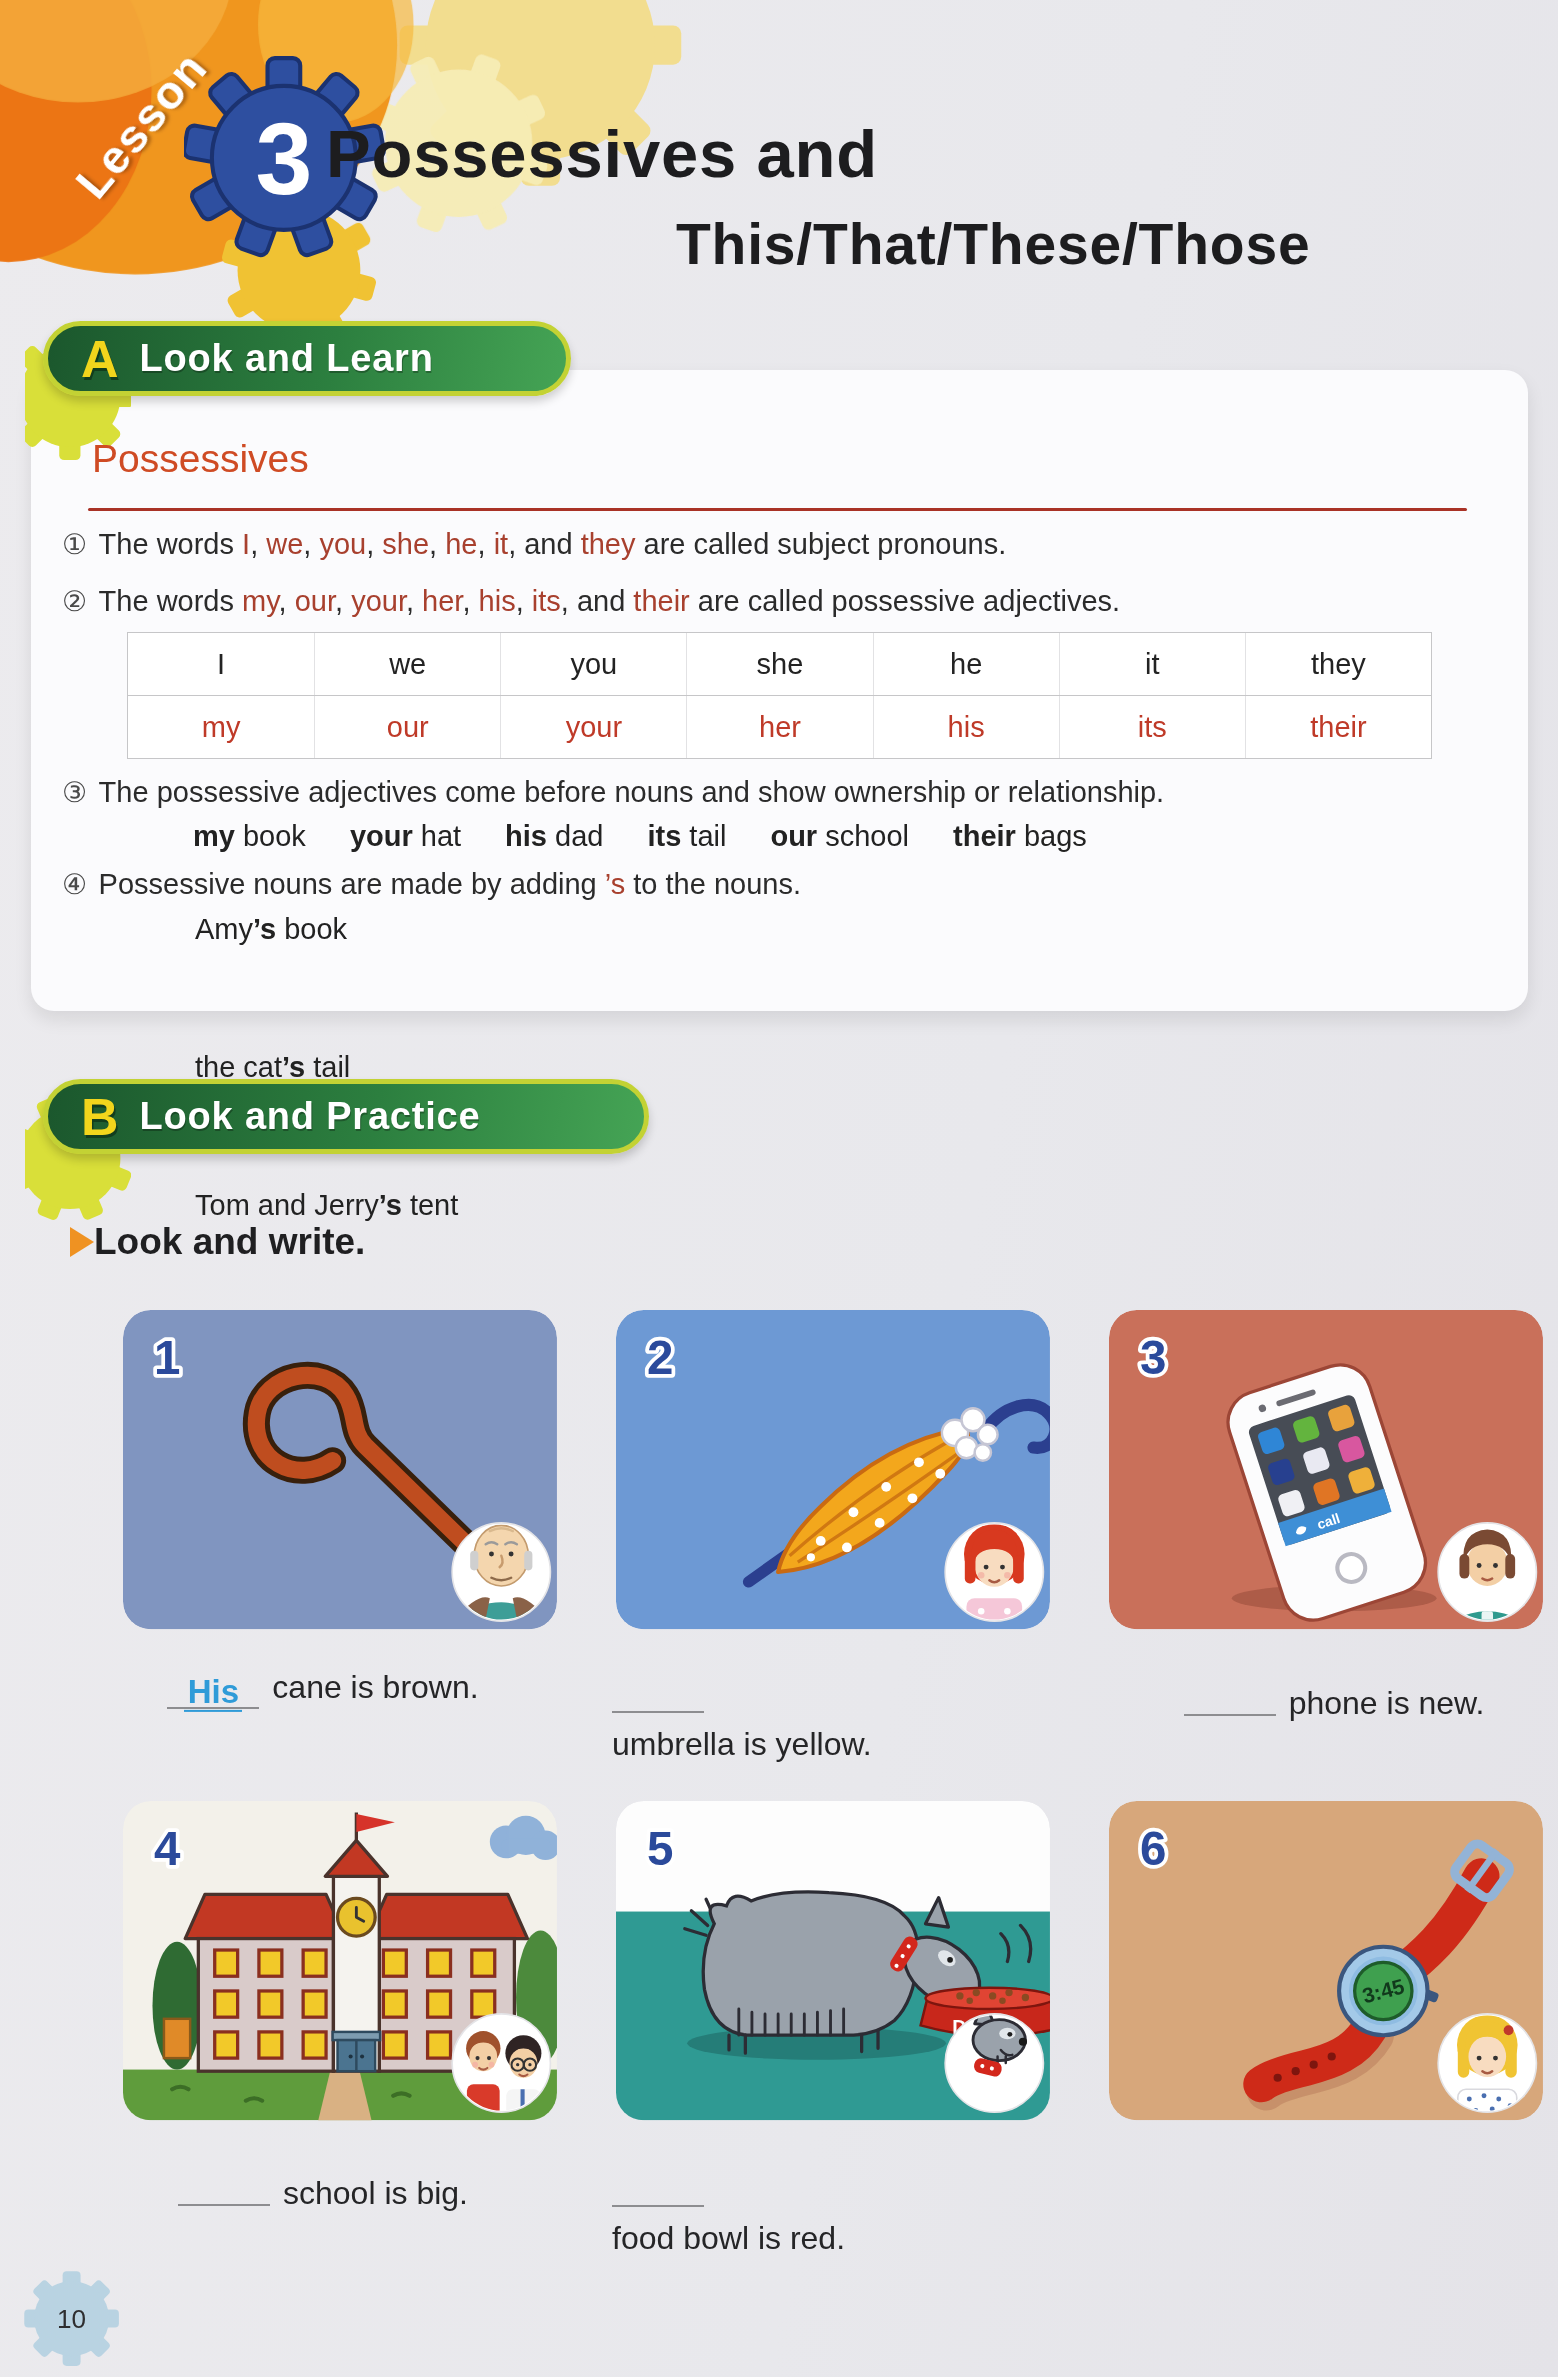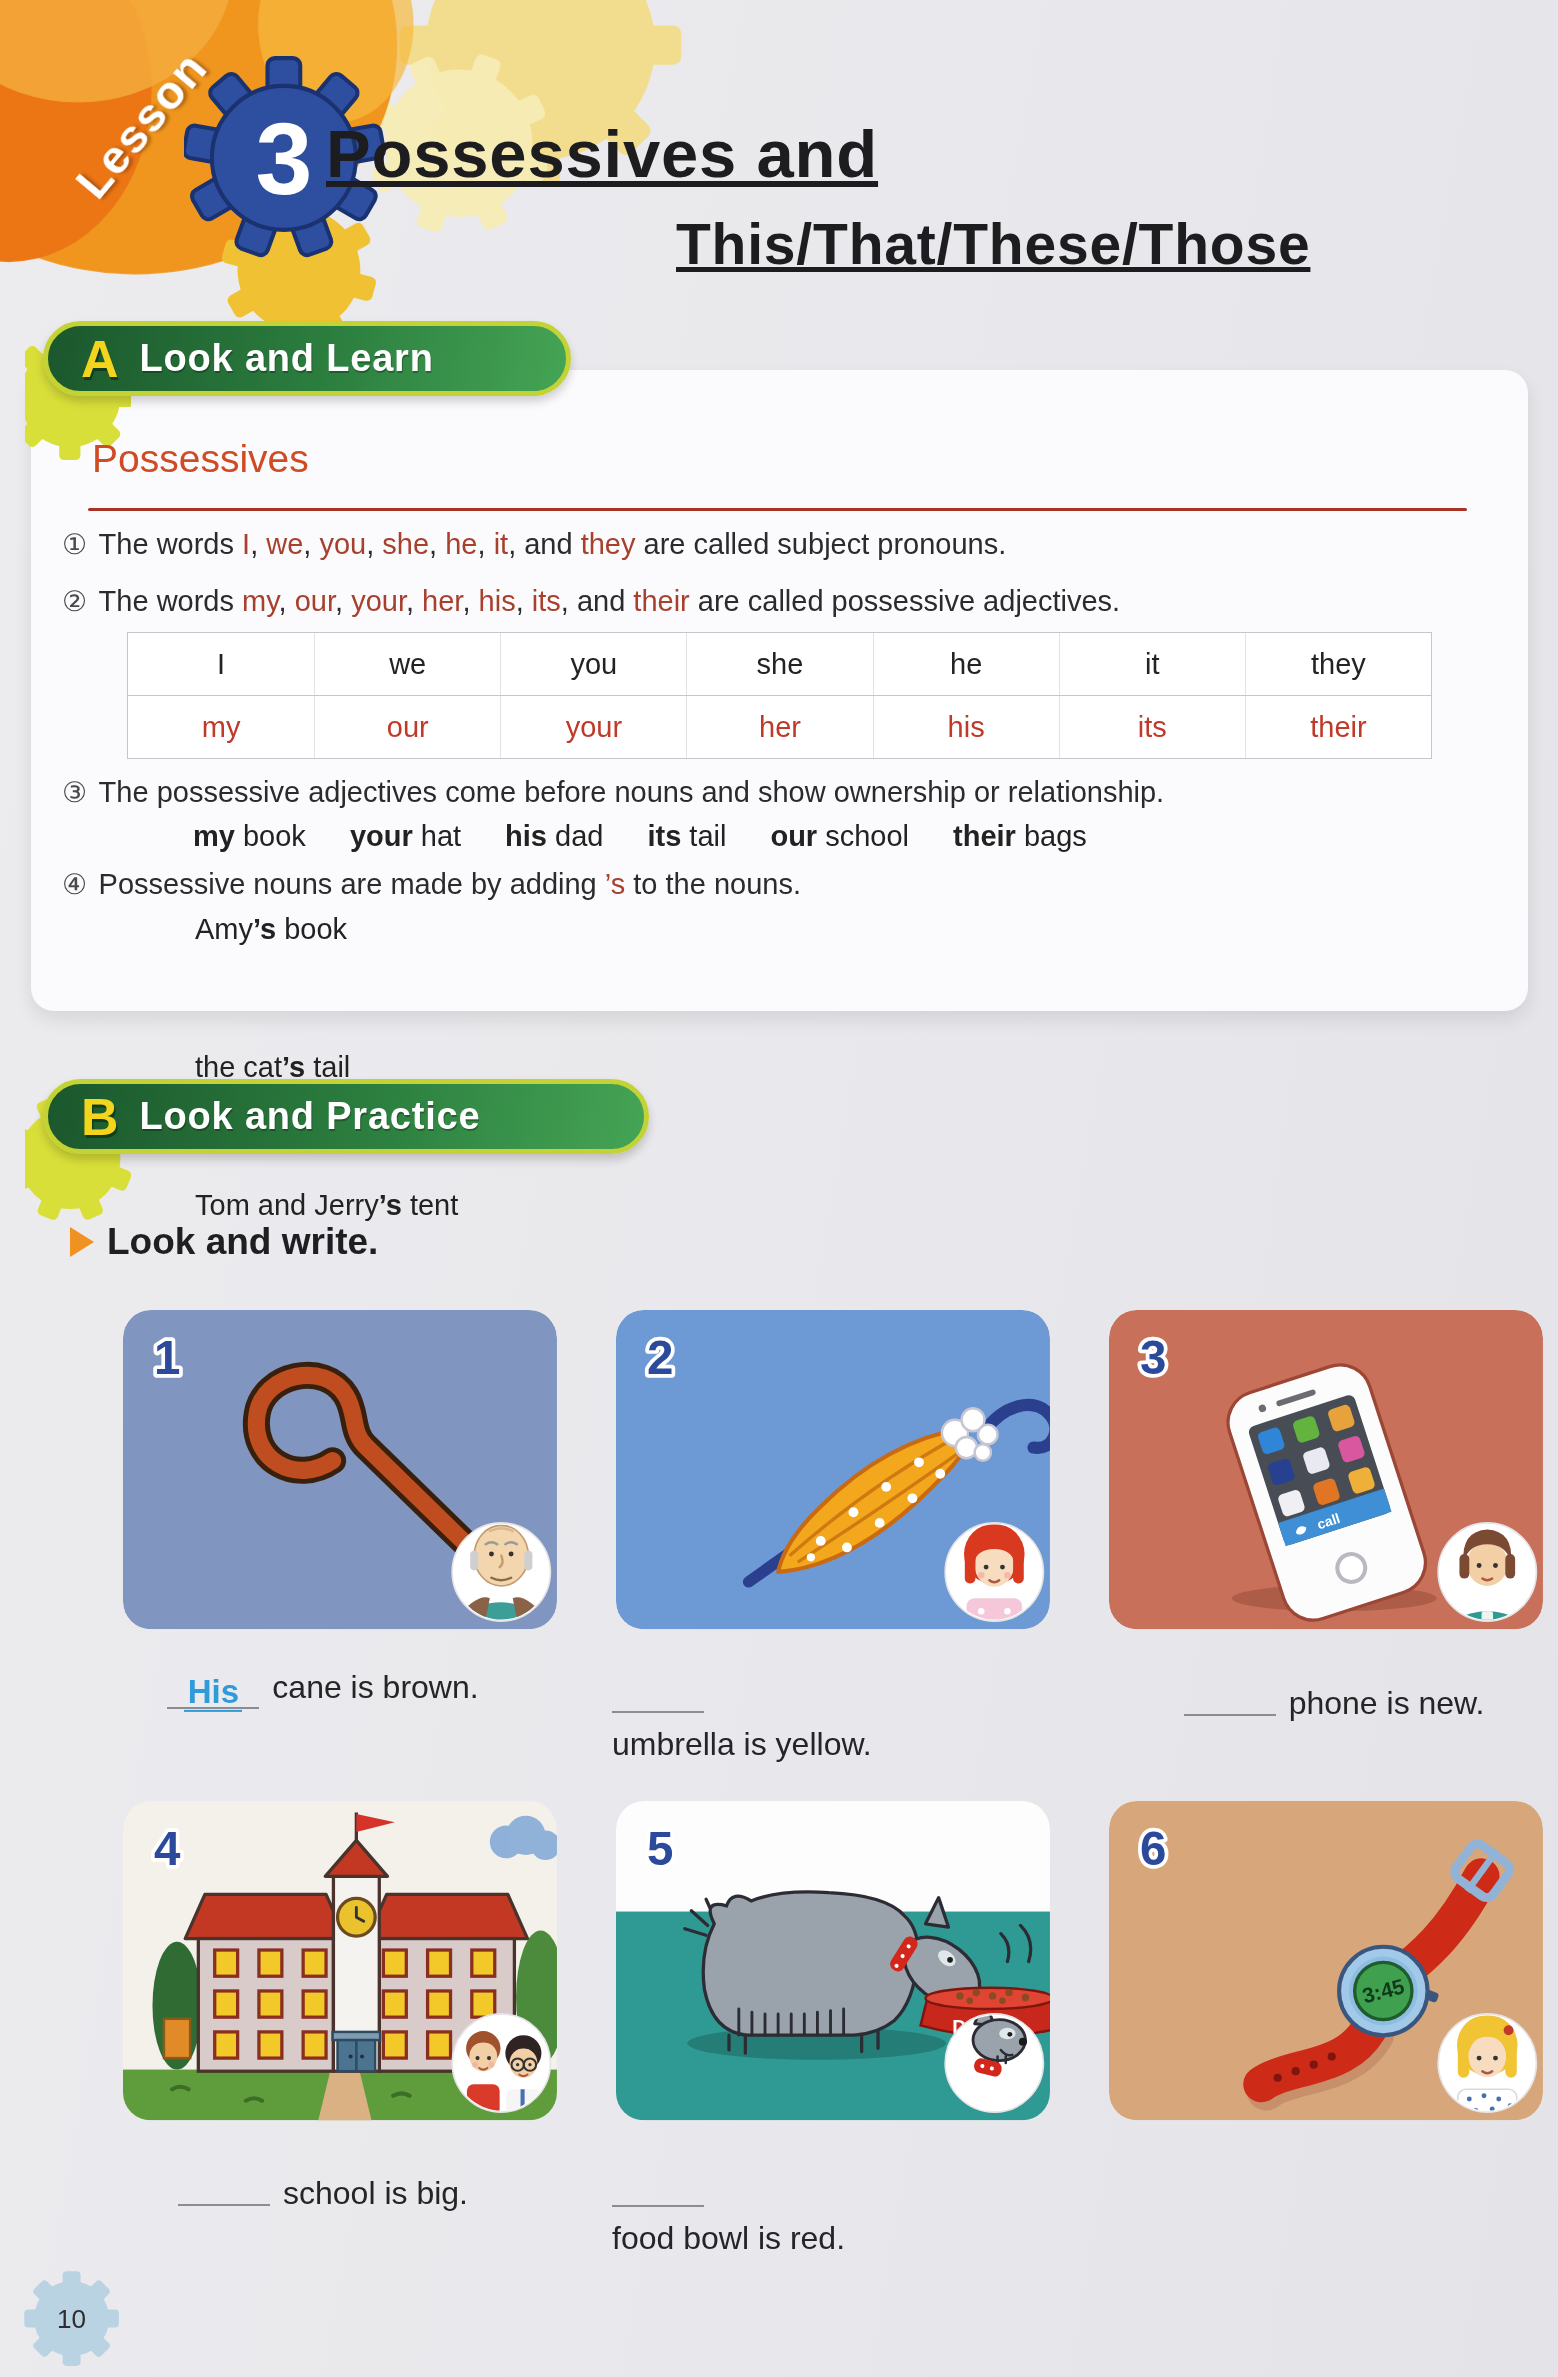--- a/index.html
+++ b/index.html
@@ -6,21 +6,21 @@
   #page{position:relative;width:1559px;height:2377px;background:linear-gradient(100deg,#ecebee 0%,#e8e8ec 60%,#e4e3e8 100%);
         overflow:hidden;font-family:"Liberation Sans","DejaVu Sans",sans-serif;}
   .abs{position:absolute;}
 
   
   #header-art{left:0;top:0;width:778px;height:352px;z-index:1;}
   .lesson-word{left:54px;top:97px;z-index:3;transform:rotate(-50deg);font-size:47px;font-weight:800;color:#ffffff;
                text-shadow:2.5px 3.3px 3.3px rgba(100,45,0,.45);letter-spacing:1.6px;}
   #lesson-gear{left:184px;top:45px;width:221px;height:229px;z-index:2;}
 
-  .title-line{z-index:3;font-weight:800;color:#1d1d1f;letter-spacing:0.8px;text-decoration:underline;}
+  .title-line{z-index:3;font-weight:800;color:#1d1d1f;letter-spacing:0.8px;}
   #title1{left:326px;top:115px;font-size:67px;}
   #title2{left:676px;top:211px;font-size:57px;}
 
   
   .badge{z-index:4;height:75px;border-radius:41px;border:5.7px solid #c3d234;display:flex;align-items:center;
          padding:0 38px 0 33px;gap:21px;background:linear-gradient(100deg,#1b572d 0%,#2c7f3f 55%,#45a455 100%);
          box-shadow:0 5.7px 9.8px rgba(0,0,0,.18);box-sizing:border-box;}
   .badge-letter{font-size:52px;font-weight:800;color:#f2d51c;text-shadow:1.6px 2.5px 0 #123d1d;line-height:1;}
   .badge-title{font-size:38px;font-weight:800;color:#ffffff;text-shadow:0.8px 1.6px 0 rgba(0,0,0,.28);letter-spacing:0.8px;white-space:nowrap;}
   #badge-a{left:43px;top:321px;width:528px;}
@@ -46,21 +46,21 @@
   .pcell{height:62px;display:flex;align-items:center;justify-content:center;font-size:29px;border-left:1.6px solid #e2e2e4;}
   .pcell:first-child{border-left:none;}
   .pcell.subj{color:#232323;}
   .pcell.poss{color:#bf3a28;}
 
   .examples{z-index:3;display:flex;font-size:29px;color:#222;}
   #examples-3{left:193px;top:820px;gap:44px;}
   #examples-4{left:195px;top:913px;gap:105px;flex-direction:column;}
 
   
-  #look-write{left:70px;top:1221px;z-index:3;display:flex;align-items:center;gap:13px;}
+  #look-write{left:70px;top:1221px;z-index:3;display:flex;align-items:center;}
   #look-write .tri{width:0;height:0;border-left:24.6px solid #ef9222;border-top:15.6px solid transparent;border-bottom:15.6px solid transparent;}
   #look-write .txt{font-size:37px;font-weight:800;color:#1f1f21;}
 
   .card{z-index:3;width:434px;height:321px;}
   .card svg{display:block;}
   #card-1{left:123px;top:1310px;} #card-2{left:616px;top:1310px;} #card-3{left:1109px;top:1310px;}
   #card-4{left:123px;top:1801px;} #card-5{left:616px;top:1801px;} #card-6{left:1109px;top:1801px;}
 
   .sentence{z-index:3;width:442px;display:flex;align-items:baseline;justify-content:center;gap:13px;font-size:32px;color:#252527;}
   #sent-1{left:102px;top:1668px;} #sent-2{left:612px;top:1672px;flex-direction:column;} #sent-3{left:1113px;top:1675px;}

